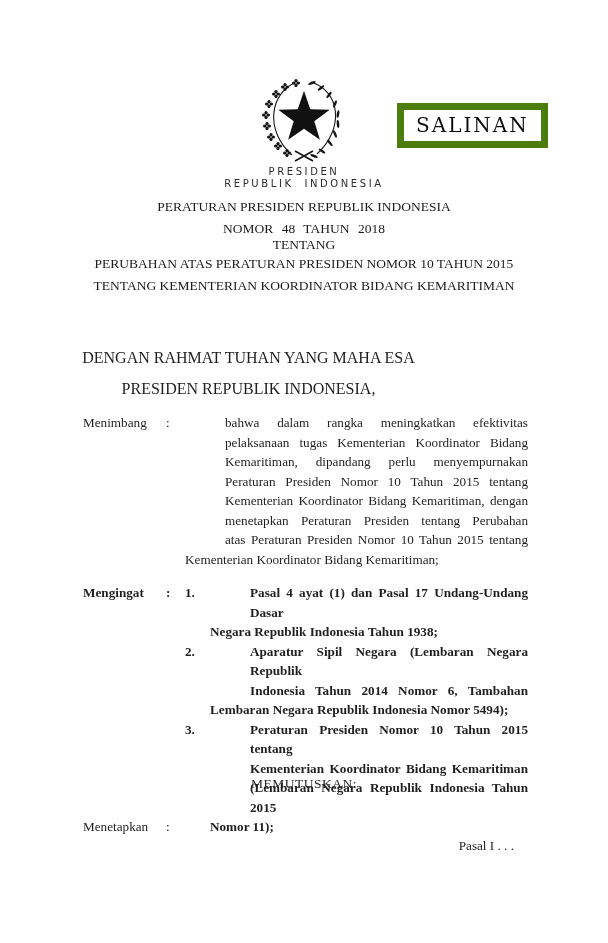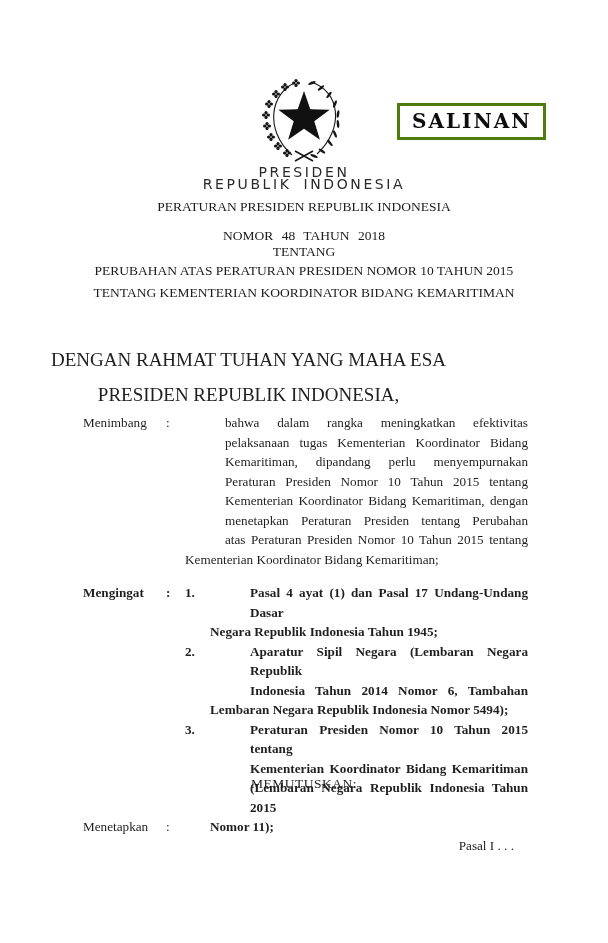--- a/index.html
+++ b/index.html
@@ -9,37 +9,37 @@
     background:#ffffff;
     font-family:"Liberation Serif","DejaVu Serif",serif;
     color:#1f1f1f;
     overflow:hidden;
   }
   
   .seal{position:absolute;left:252px;top:74px;width:104px;height:92px;}
   .letterhead{
     position:absolute;top:166px;left:0;width:608px;text-align:center;
     font-family:"DejaVu Sans","Liberation Sans",sans-serif;
-    font-size:14px;line-height:12px;letter-spacing:2.6px;color:#2a2a2a;
+    font-size:10px;line-height:12px;letter-spacing:2.6px;color:#2a2a2a;
   }
   .letterhead .lh2{word-spacing:5px;}
   .salinan{
     position:absolute;left:397px;top:103px;
-    border:3px solid #4d7c0f;
+    border:7px solid #4d7c0f;
     padding:3px 12px 4px 12px;
-    font-weight:bold;font-size:20px;letter-spacing:2px;color:#0d0d0d;
+    font-weight:normal;font-size:20px;letter-spacing:2px;color:#0d0d0d;
     font-family:"DejaVu Serif",serif;
   }
   
   .title{position:absolute;left:0;top:199px;width:608px;text-align:center;font-size:13.5px;color:#1b1b1b;}
-  .title .t1{margin-bottom:13px;}
+  .title .t1{margin-bottom:6px;}
   .title .t2{word-spacing:5px;}
   .title .t3{}
   .title .t4{line-height:22px;}
-  .preamble{position:absolute;left:0;top:349px;width:497px;text-align:center;font-size:19px;}
+  .preamble{position:absolute;left:0;top:349px;width:497px;text-align:center;font-size:16px;}
   .preamble .p1{margin-bottom:13px;}
   
   .row{position:absolute;left:83px;width:445px;display:flex;font-size:13.2px;}
   .row-label{width:83px;flex:0 0 83px;}
   .row-colon{width:19px;flex:0 0 19px;text-align:left;}
   .row-content{flex:1 1 auto;width:343px;}
   .bl{line-height:19.5px;}
   .men-line{line-height:21.3px;}
   .jl{text-align:justify;text-align-last:justify;padding-left:40px;}
   .ll{text-align:left;}
@@ -144,21 +144,21 @@
 
   <div class="row" style="top:583px;font-weight:bold;">
     <div class="row-label bl">Mengingat</div>
     <div class="row-colon bl">:</div>
     <div class="row-content">
 
       <div class="list-item">
         <div class="li-num">1.</div>
         <div class="li-text">
           <div class="bl jl">Pasal 4 ayat (1) dan Pasal 17 Undang-Undang Dasar</div>
-          <div class="bl ll">Negara Republik Indonesia Tahun 1945;</div>
+          <div class="bl ll">Negara Republik Indonesia Tahun 1938;</div>
         </div>
       </div>
 
       <div class="list-item">
         <div class="li-num">2.</div>
         <div class="li-text">
           <div class="bl jl">Aparatur Sipil Negara (Lembaran Negara Republik</div>
           <div class="bl jl">Indonesia Tahun 2014 Nomor 6, Tambahan</div>
           <div class="bl ll">Lembaran Negara Republik Indonesia Nomor 5494);</div>
         </div>

